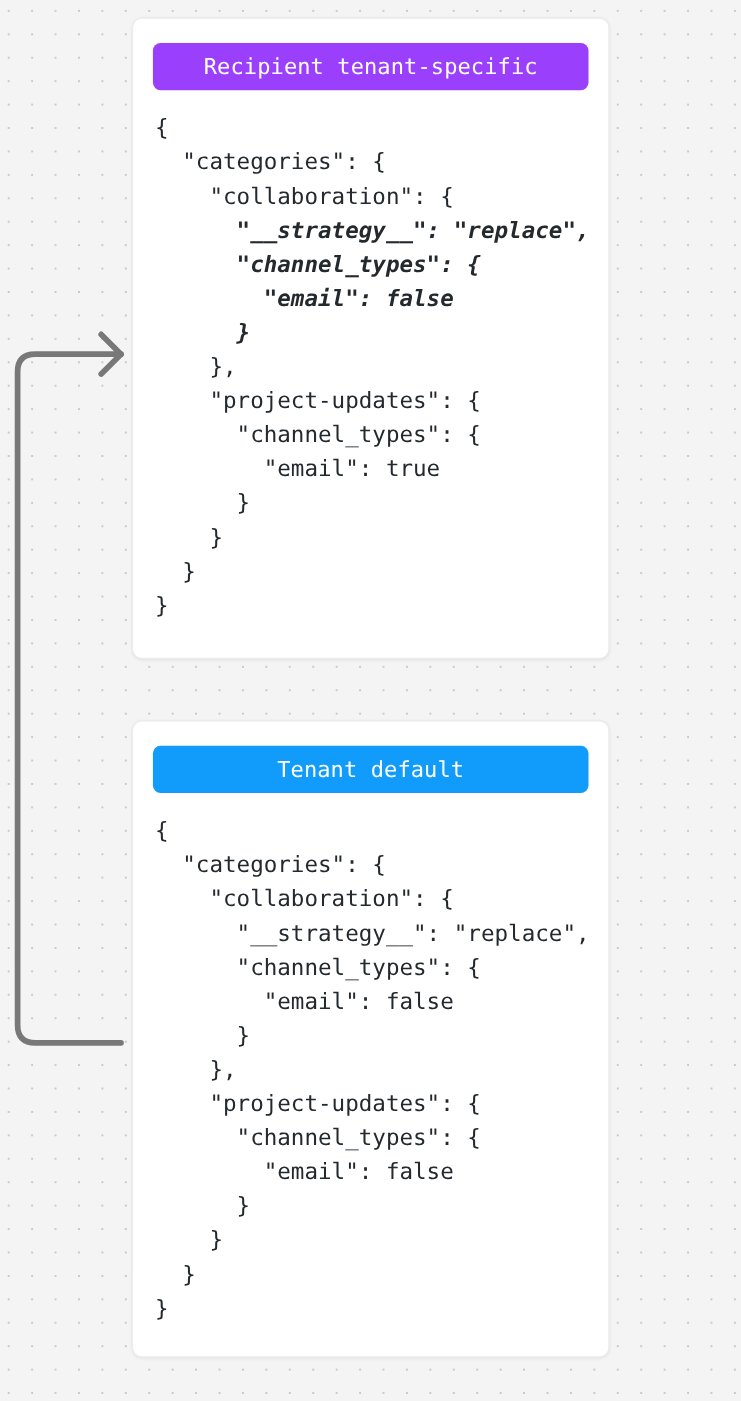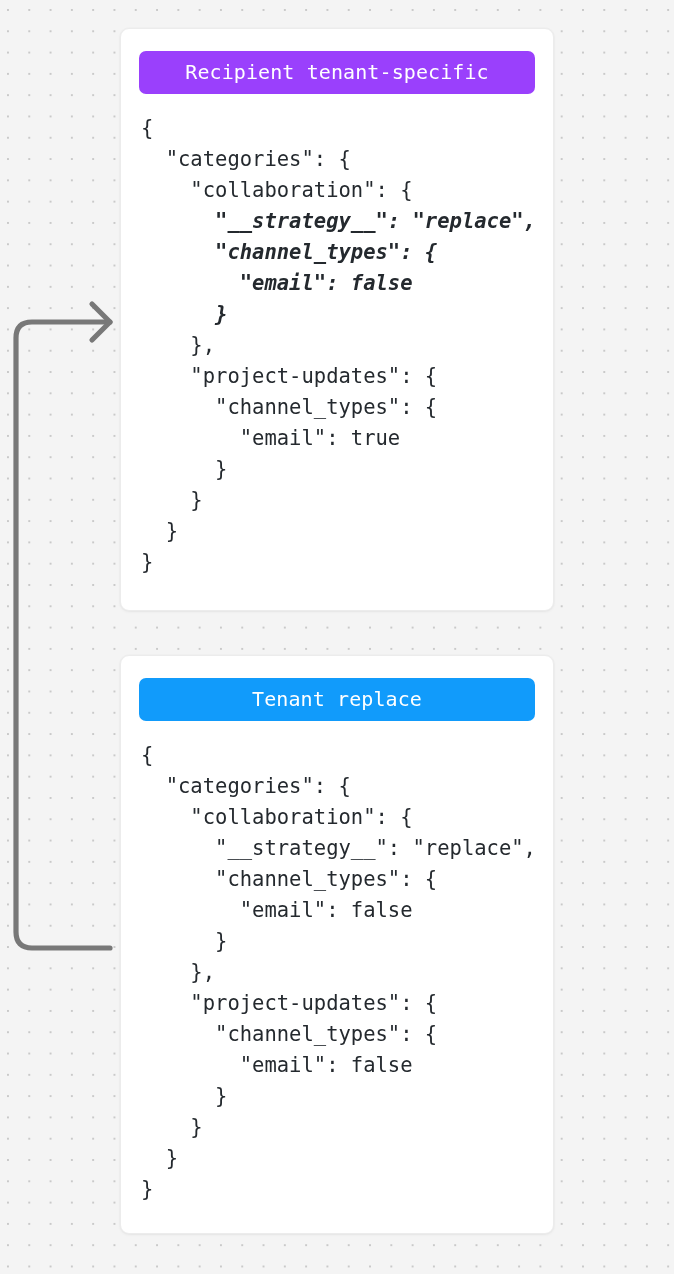--- a/index.html
+++ b/index.html
@@ -32,21 +32,21 @@
     position: absolute;
     left: 120px;
     width: 434px;
     background: #ffffff;
     border-radius: 9px;
     border: 1px solid #ececec;
     box-shadow: 0 0 0 1px rgba(0,0,0,0.012), 0 1px 3px rgba(0,0,0,0.055);
     padding: 22px 18px 20px 18px;
   }
 
-  #card-recipient { top: 28px;  height: 583px; }
+  #card-recipient { top: 16px;  height: 583px; }
   #card-tenant    { top: 655px; height: 579px; }
 
   .card-header {
     border-radius: 7px;
     height: 43px;
     line-height: 43px;
     text-align: center;
     color: #ffffff;
     font-size: 20px;
     font-family: "DejaVu Sans Mono", "Liberation Mono", monospace;
@@ -78,15 +78,15 @@
   <path d="M 110 948 L 32 948 Q 16 948 16 932 L 16 338 Q 16 322 32 322 L 110 322" fill="none" stroke="#787878" stroke-width="5.2" stroke-linecap="round" stroke-linejoin="round"></path>
   <path d="M 92 304 L 110 322 L 92 340" fill="none" stroke="#787878" stroke-width="5.2" stroke-linecap="round" stroke-linejoin="round"></path>
 </svg>
 
 <div class="card" id="card-recipient">
   <div class="card-header" style="background: rgb(154, 64, 252); color: rgb(255, 255, 255);">Recipient tenant-specific</div>
   <div class="code-block"><span class="code-line">{</span><span class="code-line">  "categories": {</span><span class="code-line">    "collaboration": {</span><span class="code-line hl">      "__strategy__": "replace",</span><span class="code-line hl">      "channel_types": {</span><span class="code-line hl">        "email": false</span><span class="code-line hl">      }</span><span class="code-line">    },</span><span class="code-line">    "project-updates": {</span><span class="code-line">      "channel_types": {</span><span class="code-line">        "email": true</span><span class="code-line">      }</span><span class="code-line">    }</span><span class="code-line">  }</span><span class="code-line">}</span></div>
 </div>
 
 <div class="card" id="card-tenant">
-  <div class="card-header" style="background: rgb(17, 155, 251); color: rgb(255, 255, 255);">Tenant replace</div>
+  <div class="card-header" style="background: rgb(17, 155, 251); color: rgb(255, 255, 255);">Tenant default</div>
   <div class="code-block"><span class="code-line">{</span><span class="code-line">  "categories": {</span><span class="code-line">    "collaboration": {</span><span class="code-line">      "__strategy__": "replace",</span><span class="code-line">      "channel_types": {</span><span class="code-line">        "email": false</span><span class="code-line">      }</span><span class="code-line">    },</span><span class="code-line">    "project-updates": {</span><span class="code-line">      "channel_types": {</span><span class="code-line">        "email": false</span><span class="code-line">      }</span><span class="code-line">    }</span><span class="code-line">  }</span><span class="code-line">}</span></div>
 </div>
 
 </body></html>

